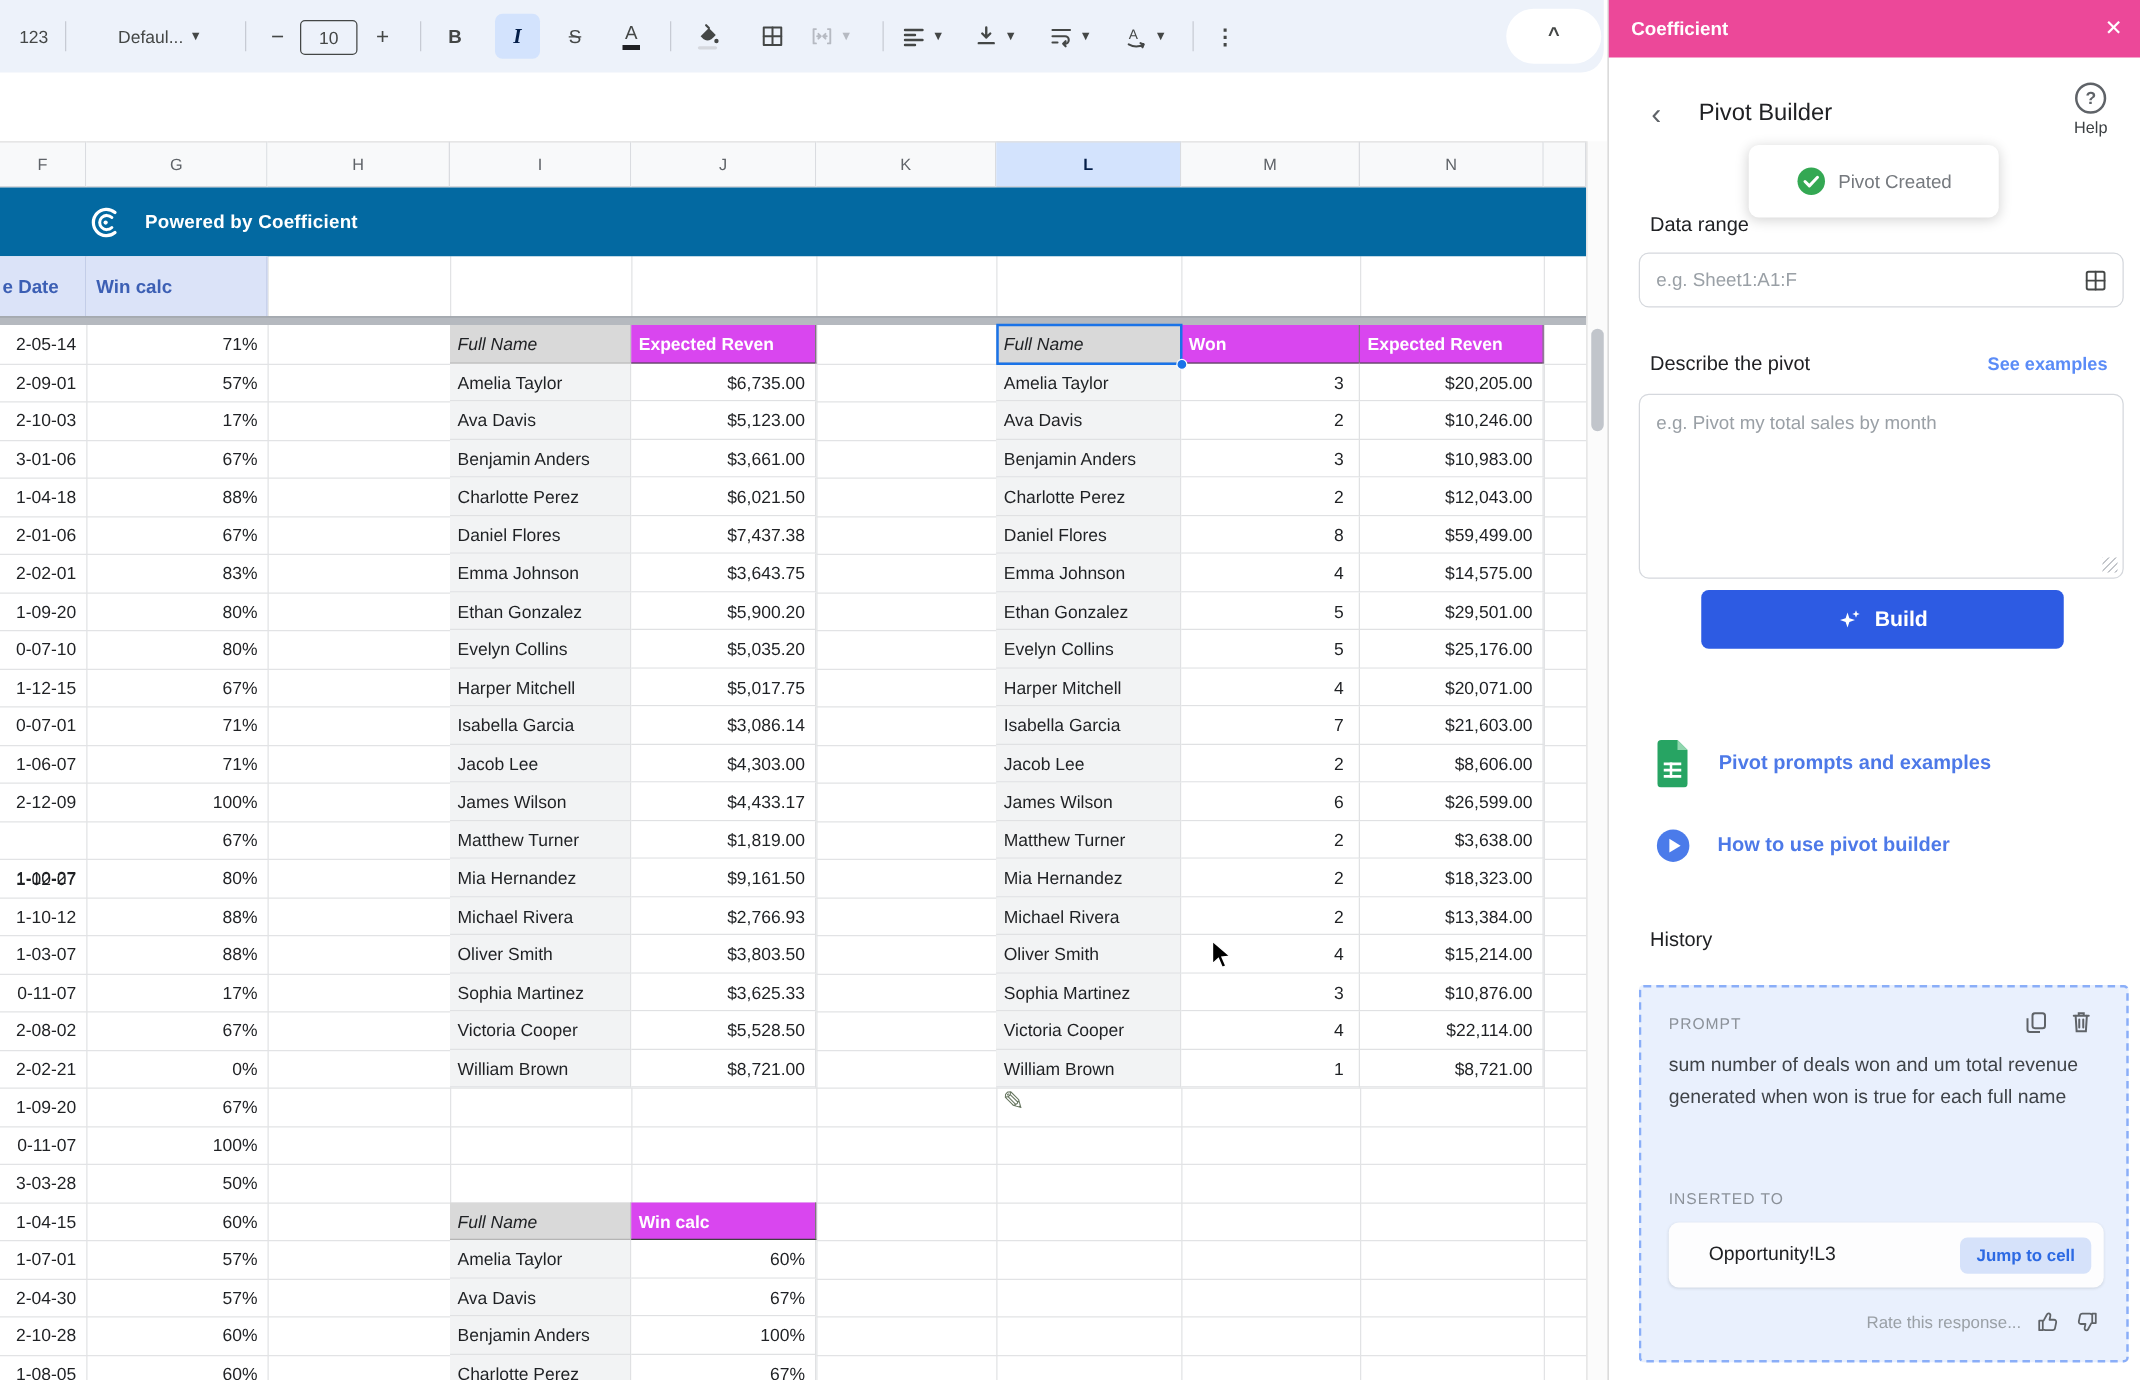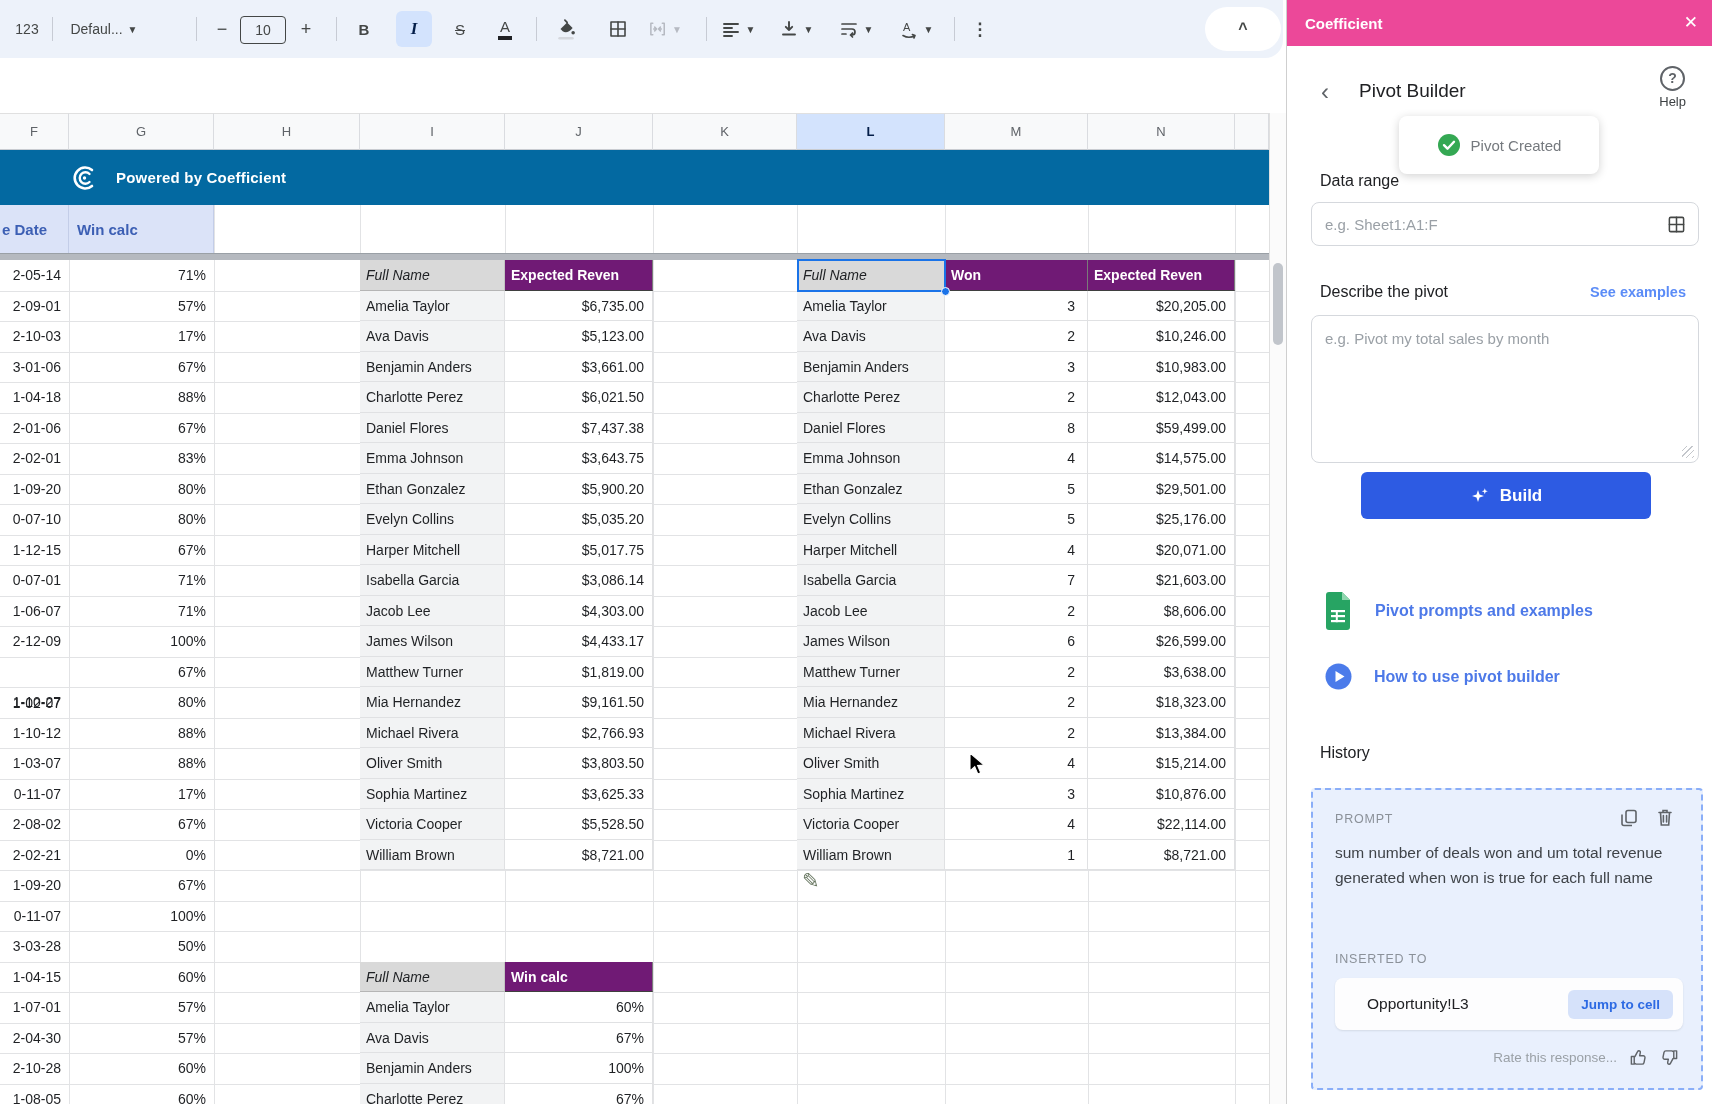--- a/index.html
+++ b/index.html
@@ -13,21 +13,21 @@
   .tb-pill-active{background:#d3e3fd;border-radius:6px;color:#041e49;}
   .icon-svg{stroke:#444746;fill:none;stroke-width:1.6;stroke-linecap:round;stroke-linejoin:round;}
   .icon-svg.grayed{stroke:#b6bac2;}
   #collapse-pill{left:1205px;top:7px;width:76px;height:44px;background:#fff;border-radius:22px;display:flex;align-items:center;justify-content:center;color:#444746;font-size:16px;font-weight:bold;}
   
   .col-head{position:absolute;top:113px;height:37px;background:#f8f9fa;border-right:1px solid #dadce0;border-top:1px solid #e0e0e0;border-bottom:1px solid #c9ccd1;display:flex;align-items:center;justify-content:center;font-size:13px;color:#5f6368;box-sizing:border-box;}
   .col-head.sel{background:#d3e3fd;color:#041e49;font-weight:bold;}
   .cell{position:absolute;box-sizing:border-box;font-size:14px;color:#1f2124;overflow:hidden;white-space:nowrap;display:flex;align-items:center;}
   .cell.r{justify-content:flex-end;padding-right:8px;}
   .cell.l{justify-content:flex-start;padding-left:6px;}
-  .hdr-dark{background:#701a75;color:#fff;font-weight:bold;border-right:1px solid #7a7a7a;border-bottom:1px solid #3f3f3f;}
+  .hdr-dark{background:#d946ef;color:#fff;font-weight:bold;border-right:1px solid #7a7a7a;border-bottom:1px solid #3f3f3f;}
   .hdr-lite{background:#d9d9d9;color:#1f2124;font-style:italic;border-right:1px solid #c2c2c2;border-bottom:1px solid #b5b5b5;}
   .name-cell{background:#f2f3f4;border-right:1px solid #e0e1e3;border-bottom:1px solid #e0e1e3;}
   .val-cell{background:#fff;border-right:1px solid #e0e1e3;border-bottom:1px solid #e0e1e3;}
   #banner{left:0;top:150px;width:1269px;height:55px;background:#0369a1;display:flex;align-items:center;color:#fff;}
   #banner .txt{font-size:15px;font-weight:bold;margin-left:16px;letter-spacing:.2px;}
   .frozen-hdr{position:absolute;top:205px;height:48px;background:#dbe3f8;color:#3c5fb4;font-weight:bold;font-size:15px;display:flex;align-items:center;box-sizing:border-box;border-right:1px solid #c3cde8;text-align:right;}
   #freeze-sep{left:0;top:253px;width:1269px;height:6px;background:#b5b9bf;border-top:1px solid #9aa0a6;}
   #sel-box{border:2px solid #1a73e8;box-sizing:border-box;pointer-events:none;}
   #sel-dot{width:9px;height:9px;border-radius:50%;background:#1a73e8;border:1.5px solid #fff;box-sizing:border-box;}
   #scrollbar{left:1269px;top:113px;width:17px;height:991px;background:#fbfbfb;border-left:1px solid #e0e0e0;box-sizing:border-box;}
@@ -56,21 +56,21 @@
   #cursor{left:969px;top:752px;}
 </style>
 </head>
 <body>
 
 <div id="app">
 
   <div id="toolbar" class="abs">
     <div class="tb-item" style="left:8px;width:38px;">123</div>
     <div class="tb-div" style="left:52px;"></div>
-    <div class="tb-item" style="left:44px;width:120px;text-align:right;">
+    <div class="tb-item" style="left:68px;width:120px;text-align:right;">
       <span>Defaul...</span>
         <span class="tb-caret">▼</span>
     </div>
     <div class="tb-div" style="left:196px;"></div>
     <div class="tb-item" style="left:208px;width:28px;font-size:18px;">−</div>
     <div class="tb-item" style="left:240px;top:16px;height:26px;width:44px;border:1.5px solid #444746;border-radius:4px;">10</div>
     <div class="tb-item" style="left:292px;width:28px;font-size:18px;">+</div>
     <div class="tb-div" style="left:336px;"></div>
     <div class="tb-item" style="left:348px;width:32px;font-weight:bold;font-size:15px;">B</div>
     <div class="tb-item tb-pill-active" style="left:396px;top:11px;height:36px;width:36px;font-style:italic;font-family:'Liberation Serif',serif;font-size:17px;font-weight:bold;">I</div>

